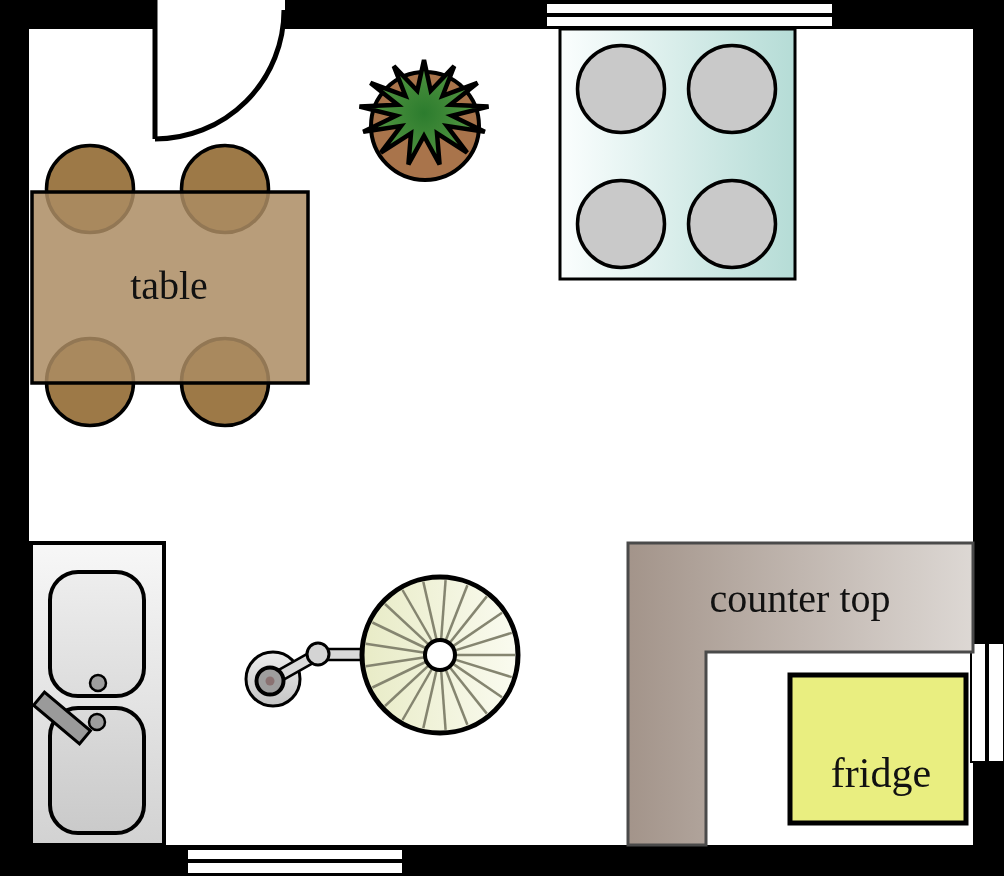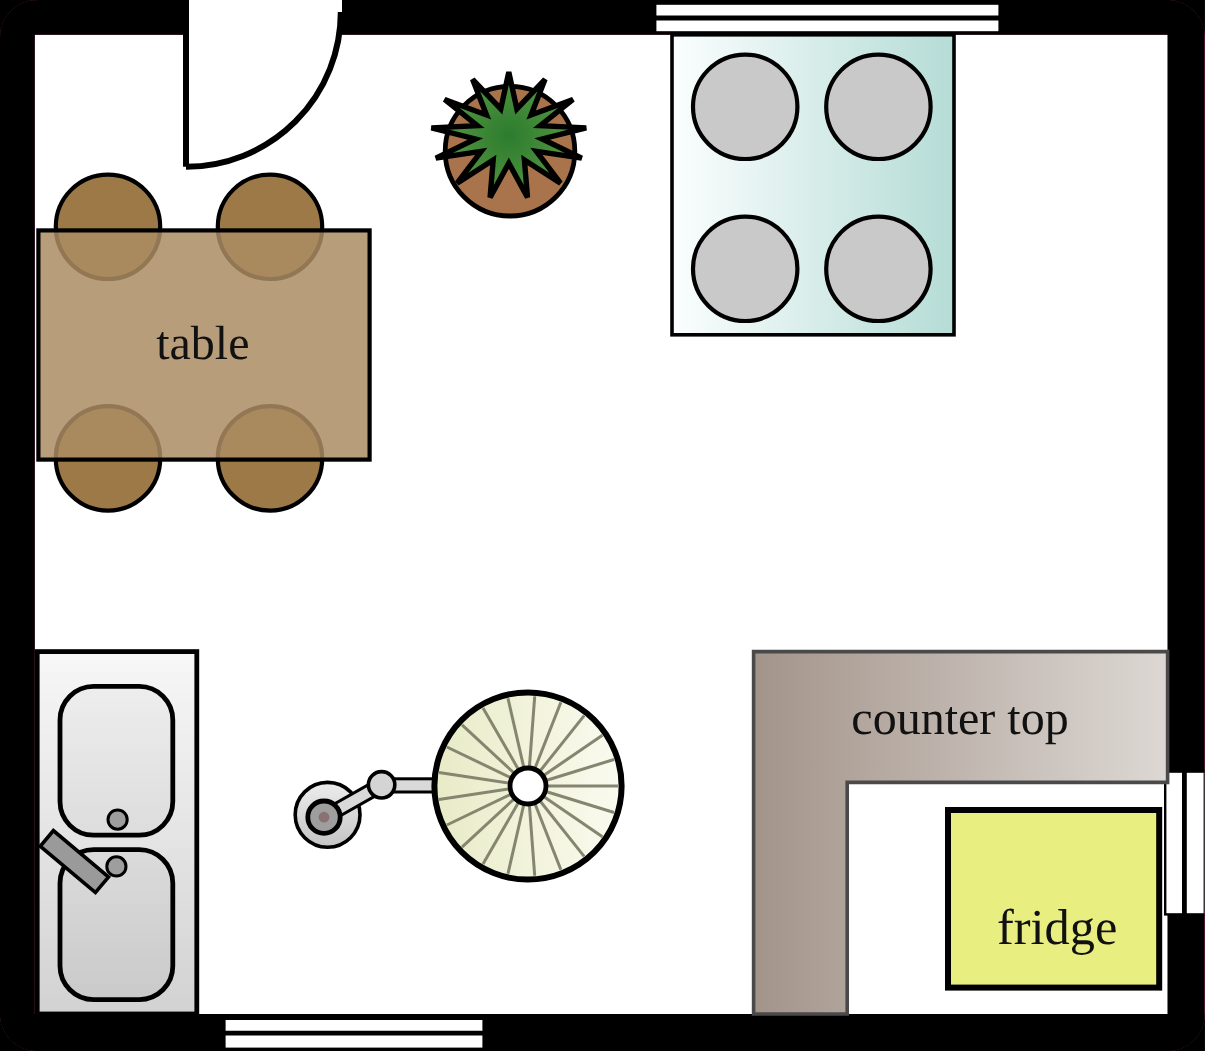--- a/index.html
+++ b/index.html
@@ -1,16 +1,16 @@
 <!DOCTYPE html>
 <html><head>
 <meta charset="utf-8">
 <style>
   html,body{margin:0;padding:0;background:#000;}
-  #plan{position:relative;width:1004px;height:876px;background:#ec4899;overflow:hidden;border-radius:31px;}
+  #plan{position:relative;width:1004px;height:876px;background:#a16207;overflow:hidden;}
   svg{display:block;}
   .label{font-family:"Liberation Serif","DejaVu Serif",serif;fill:#111;font-size:40px;}
   .label.big{font-size:42px;}
 </style>
 </head>
 <body>
 
 <div id="plan">
 <svg width="1004" height="876" viewBox="0 0 1004 876" xmlns="http://www.w3.org/2000/svg">
   <defs>

